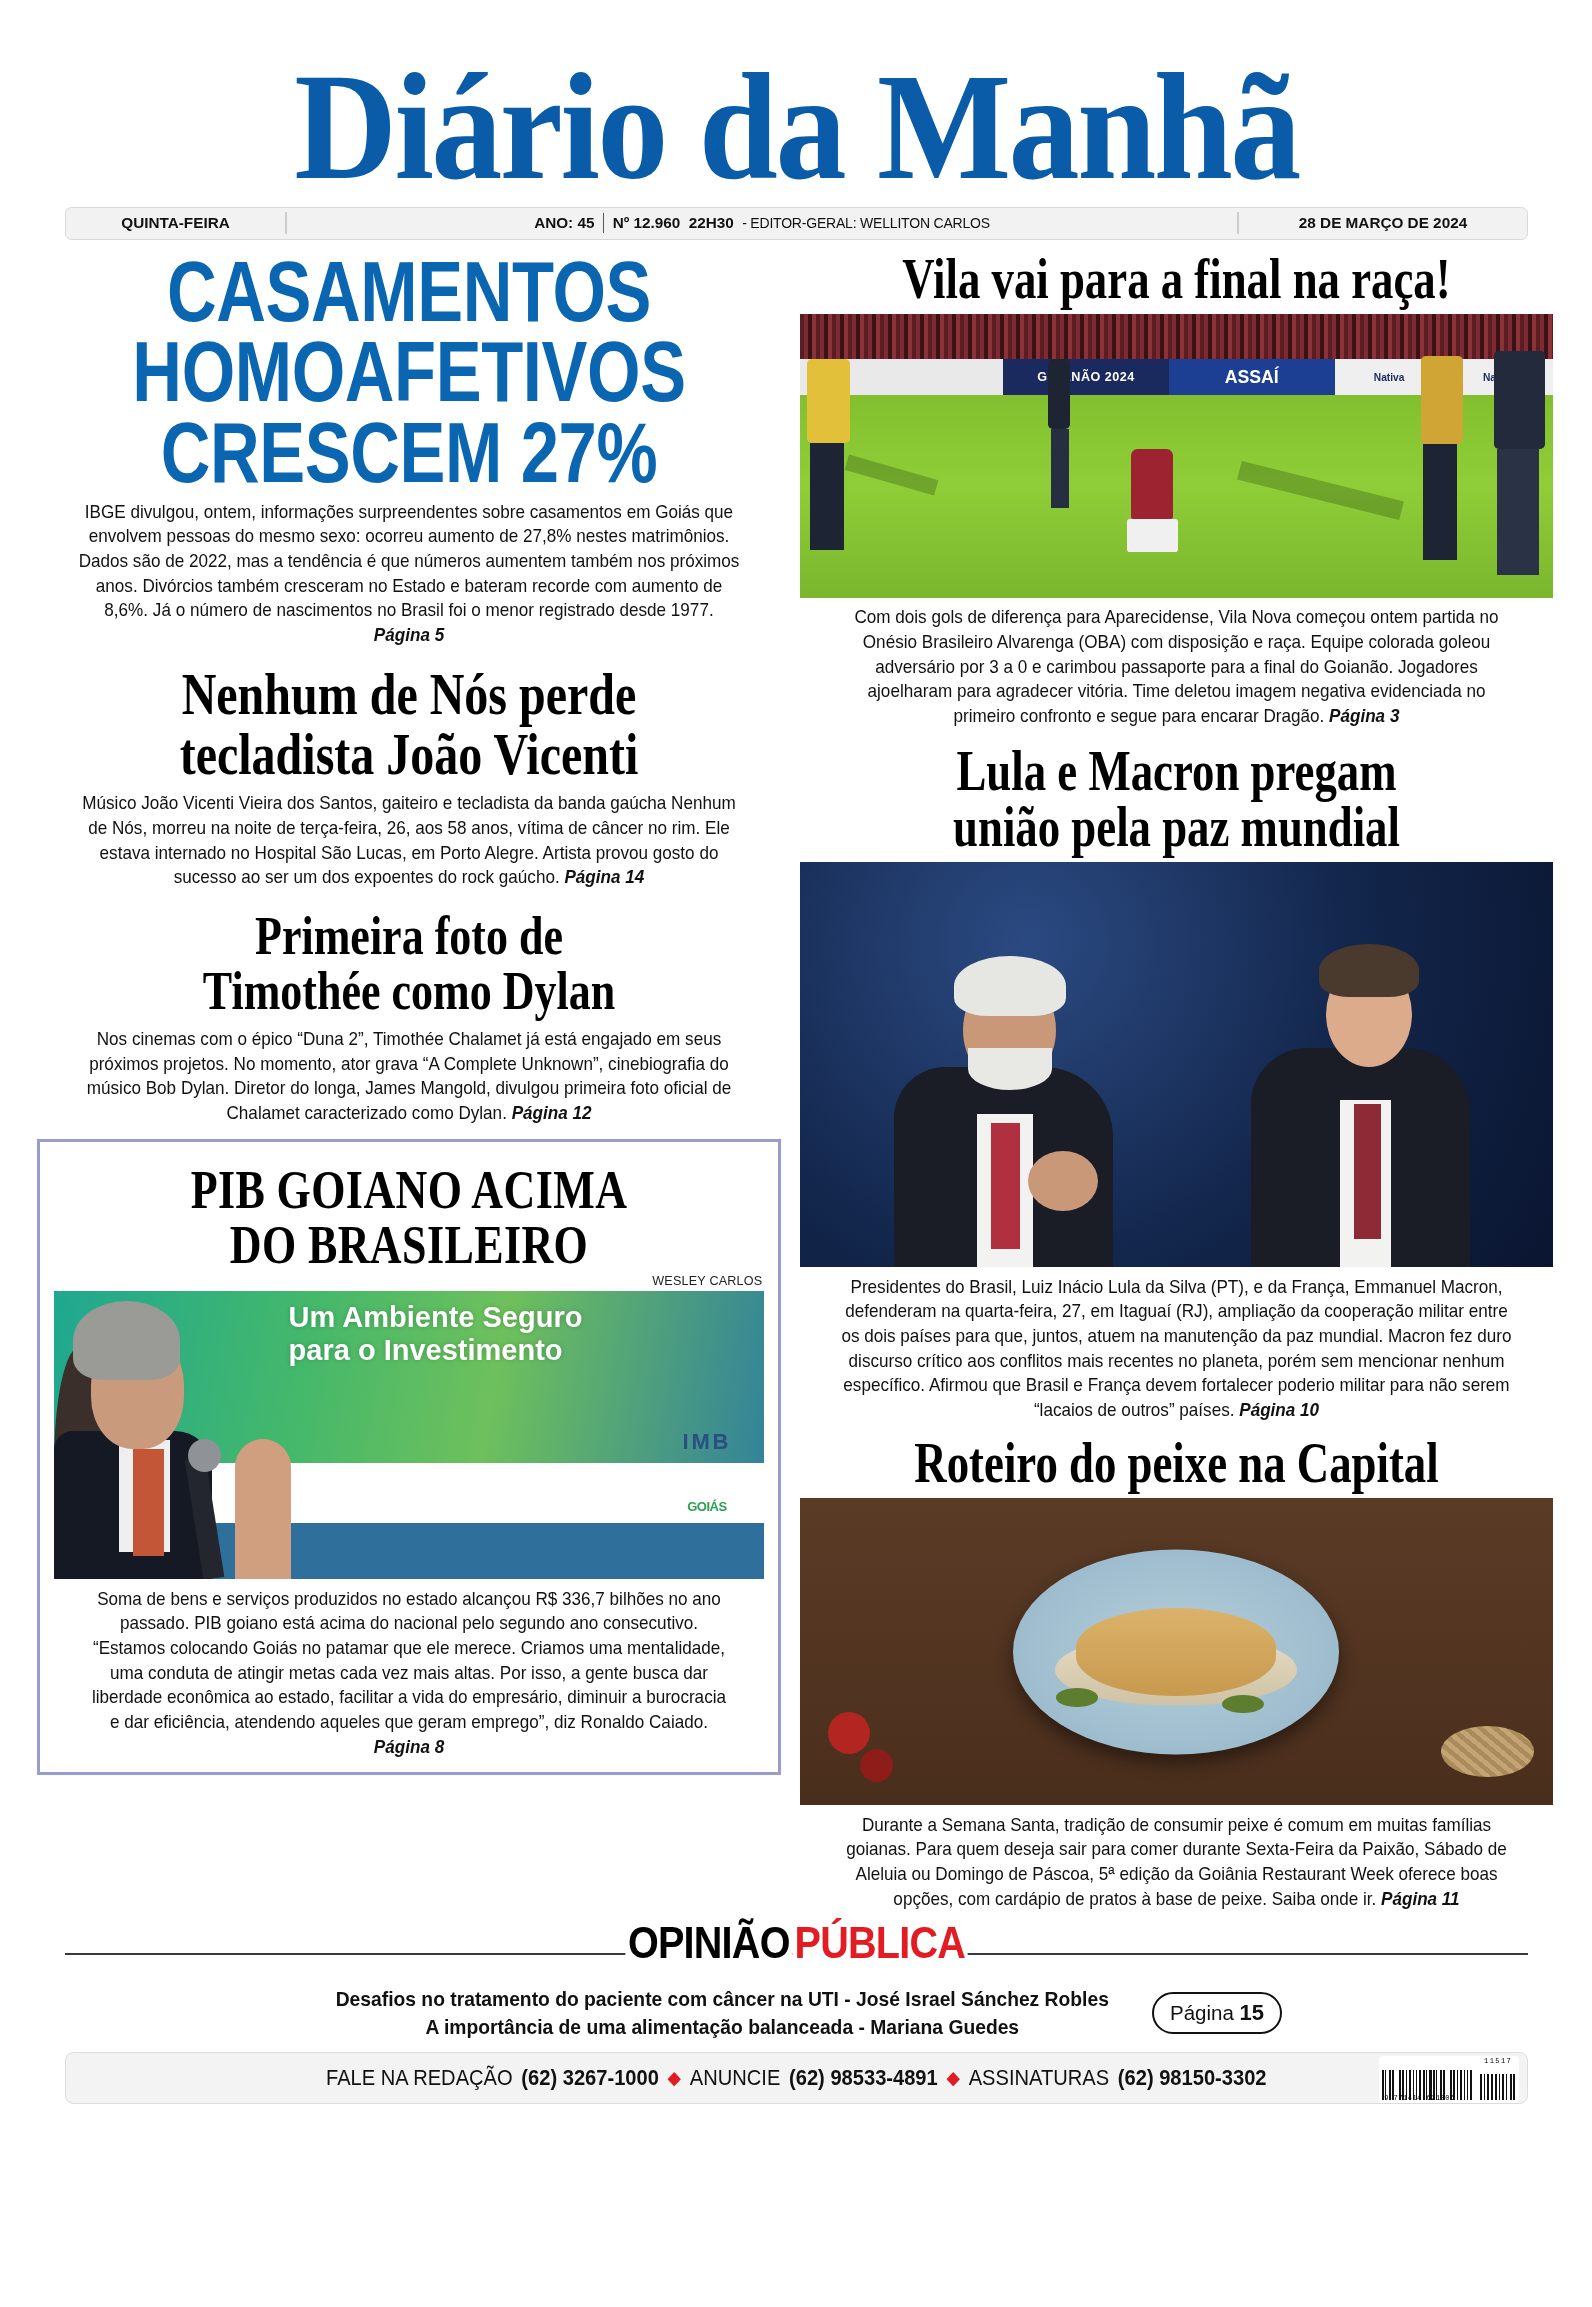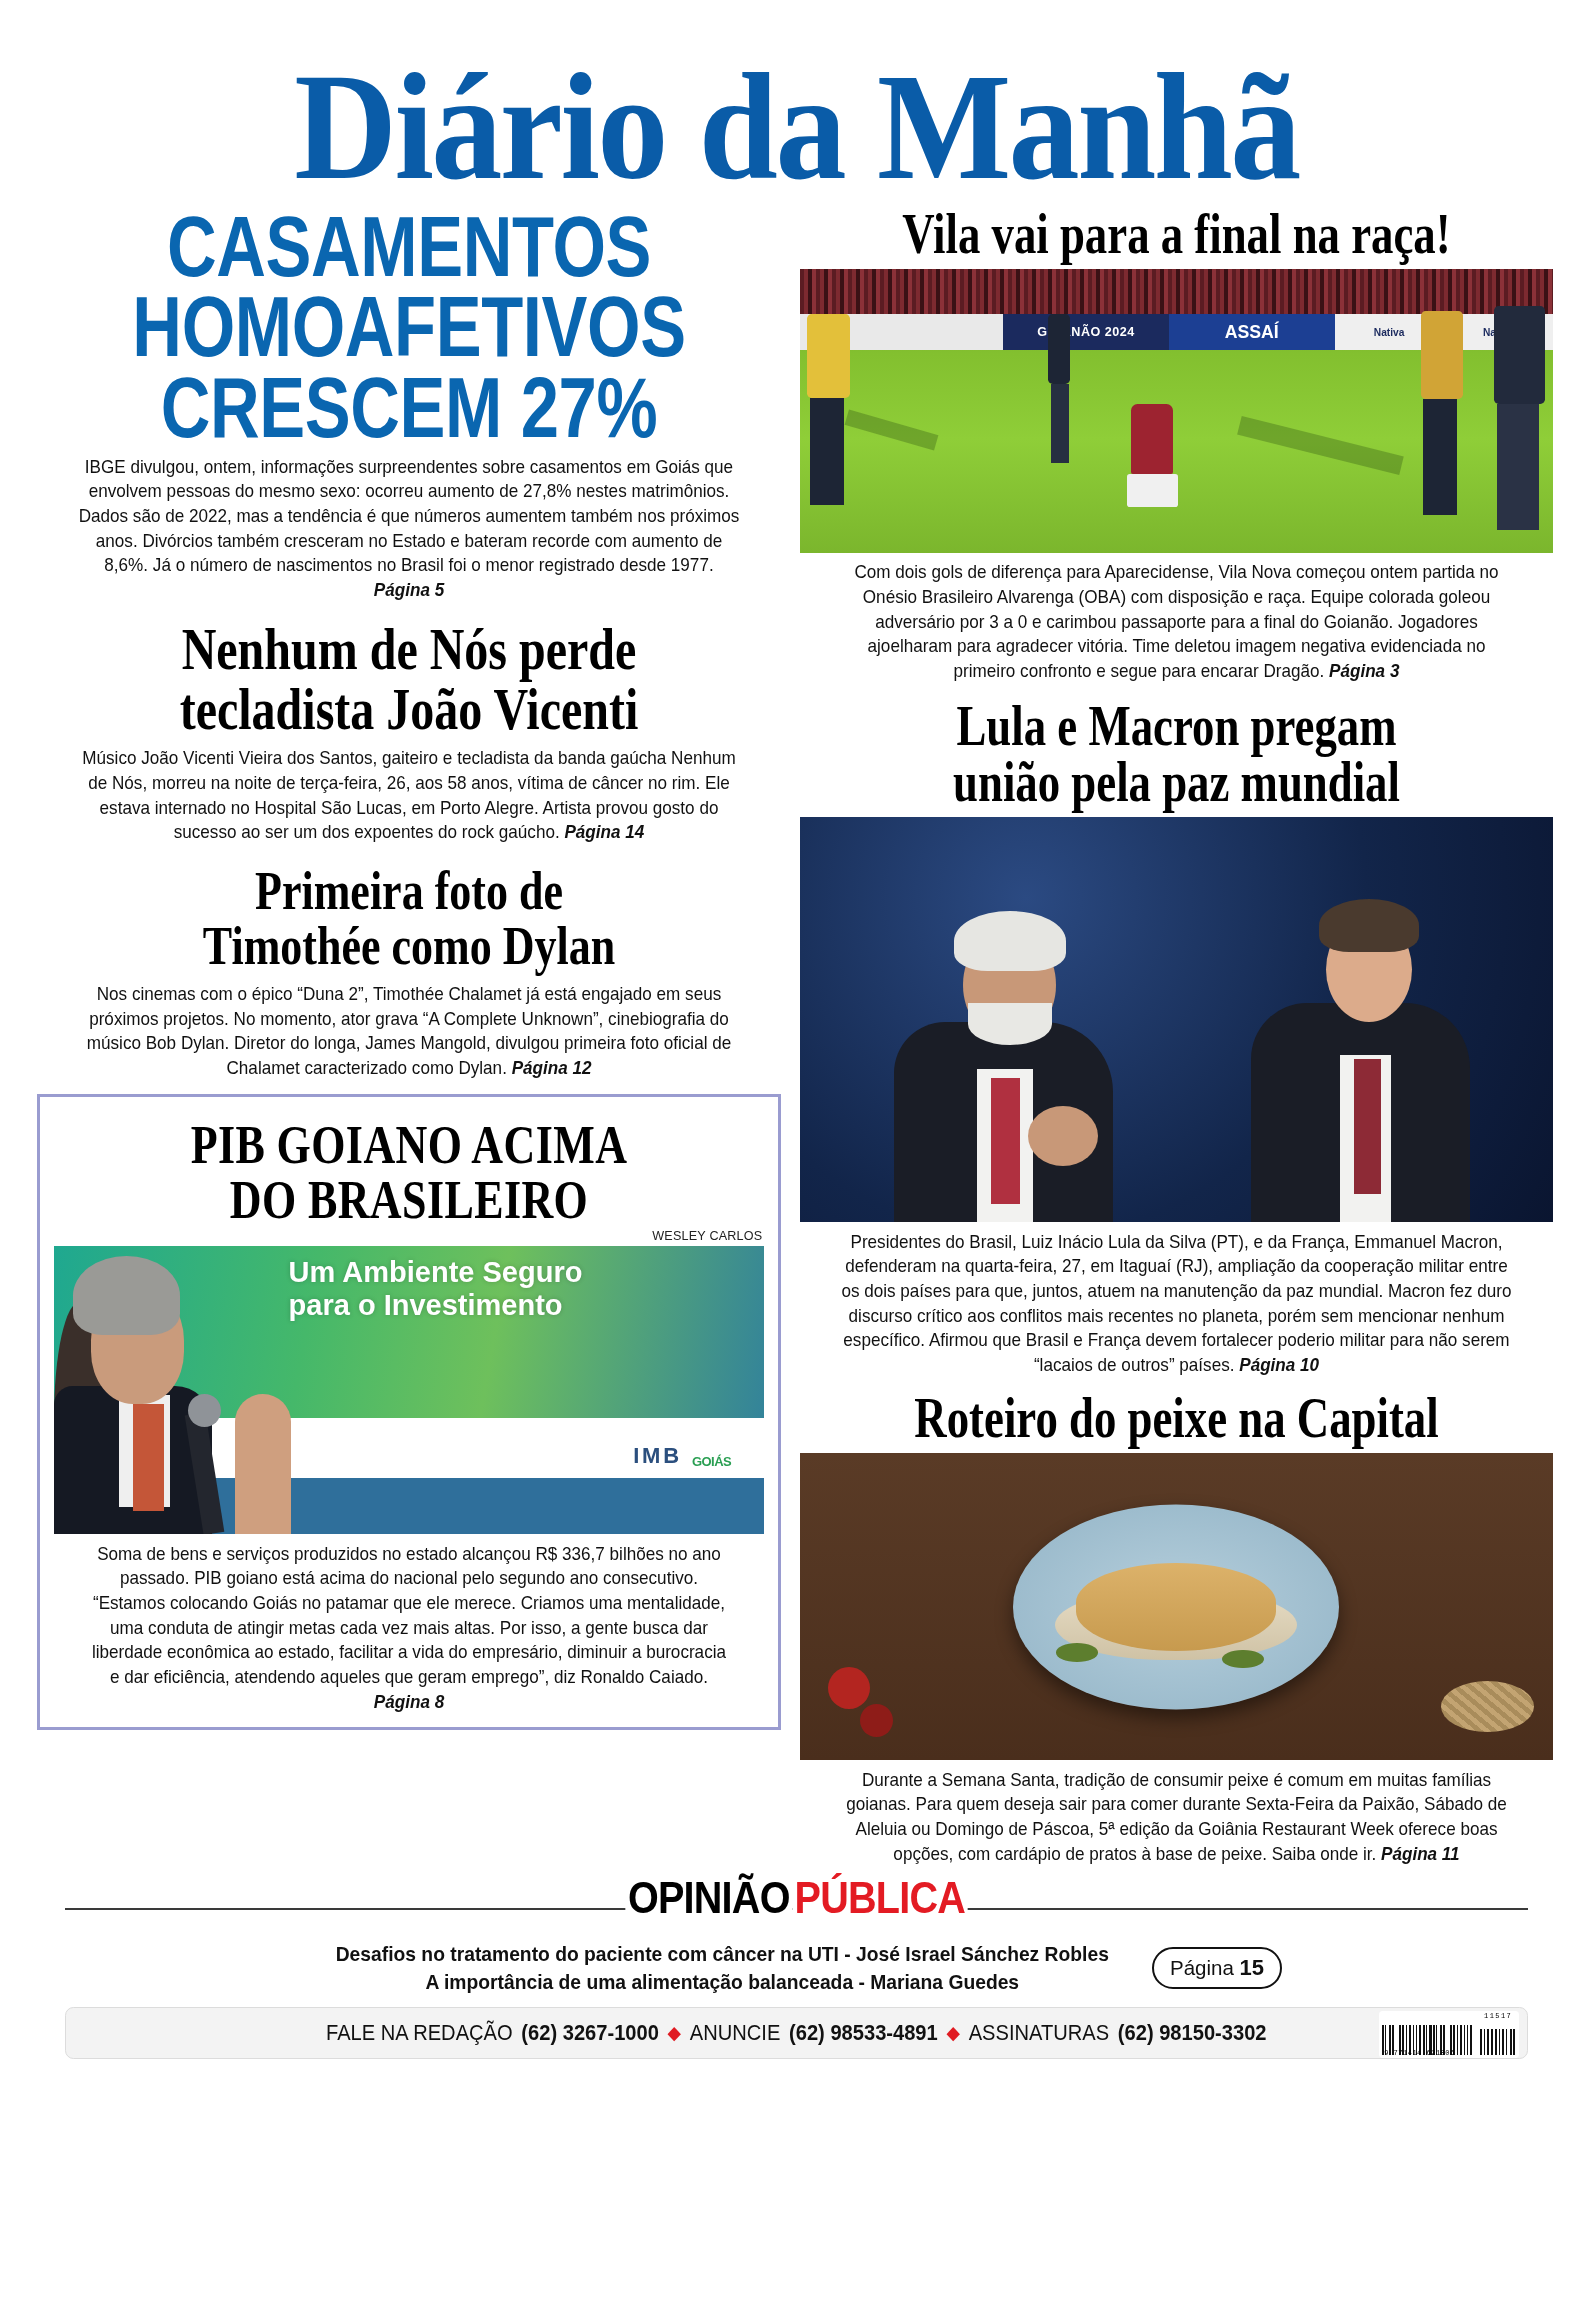--- a/index.html
+++ b/index.html
@@ -154,21 +154,21 @@
 
   
   .ph-pib { height: 288px; background: linear-gradient(100deg, #1fa890 0%, #45b86a 35%, #6ec05c 60%, #2f7f9e 100%); position:relative; overflow:hidden; }
   .ph-pib .banner-txt {
     position:absolute; left: 33%; top: 10.2px; width: 64%;
     font-family:"Liberation Sans", sans-serif; font-weight:bold; color:#fff;
     font-size: 29px; line-height: 1.12; text-shadow: 0 0 5.6px rgba(0,0,0,.2);
   }
   .ph-pib .lowerbar { position:absolute; left:0; right:0; bottom: 0; height: 116px; background:#fff; }
   .ph-pib .lowerbar2 { position:absolute; left:0; right:0; bottom: 0; height: 56px; background:#2f6f9b; }
-  .ph-pib .logos { position:absolute; right: 33px; bottom: 65px; display:flex; align-items:flex-end; gap: 10px; }
+  .ph-pib .logos { position:absolute; right: 33px; bottom: 65px; display:flex; align-items:center; gap: 44px; flex-direction: column; }
   .ph-pib .imb { color:#2b4f7e; font-weight:bold; font-size:22px; letter-spacing:2.8px; }
   .ph-pib .goias { color:#2a9f53; font-weight:bold; font-size:13px; letter-spacing:-0.5px; }
   .ph-pib .person { position:absolute; left: 0; bottom:0; width: 153px; height: 100%; }
   .ph-pib .p-hair { position:absolute; left: 18.6px; top: 9.3px; width: 107px; height: 79px; background:#9a9a96; border-radius: 55% 55% 30% 30%; }
   .ph-pib .p-face { position:absolute; left: 37px; top: 42px; width: 93px; height: 116px; background:#c99b7c; border-radius: 45%; }
   .ph-pib .p-suit { position:absolute; left: 0px; top: 140px; width: 158px; height: 153px; background:#151923; border-radius: 18.6px 37px 0 0; }
   .ph-pib .p-shirt { position:absolute; left: 65px; top: 149px; width: 51px; height: 112px; background:#efefef; }
   .ph-pib .p-tie { position:absolute; left: 79px; top: 158px; width: 31px; height: 107px; background:#c45638; }
   .ph-pib .p-hand { position:absolute; left: 181px; bottom: 0px; width: 56px; height: 140px; background:#cf9f7f; border-radius: 28px 28px 0 0; }
   .ph-pib .mic { position:absolute; left: 140px; bottom: 0px; width: 21.4px; height: 121px; background:#23262e; transform: rotate(-9deg); }
@@ -230,20 +230,33 @@
 </style>
 </head>
 <body>
 
 <div class="page">
 
   <div class="masthead">
     <div class="masthead-title">Diário da Manhã</div>
   </div>
 
+  <div class="infobar">
+    <div class="cell c1">QUINTA-FEIRA</div>
+    <div class="sep"></div>
+    <div class="cell c2">
+      <span>ANO: 45</span>
+      <span class="vline"></span>
+      <span>Nº 12.960</span>
+      <span>22H30</span>
+      <span class="thin">- EDITOR-GERAL: WELLITON CARLOS</span>
+    </div>
+    <div class="sep"></div>
+    <div class="cell c3">28 DE MARÇO DE 2024</div>
+  </div>
 
   <div class="cols">
 
     <div class="col-left">
 
       <div>
         <div class="hl-blue">
           <div>CASAMENTOS</div>
           <div>HOMOAFETIVOS</div>
           <div>CRESCEM 27%</div>

